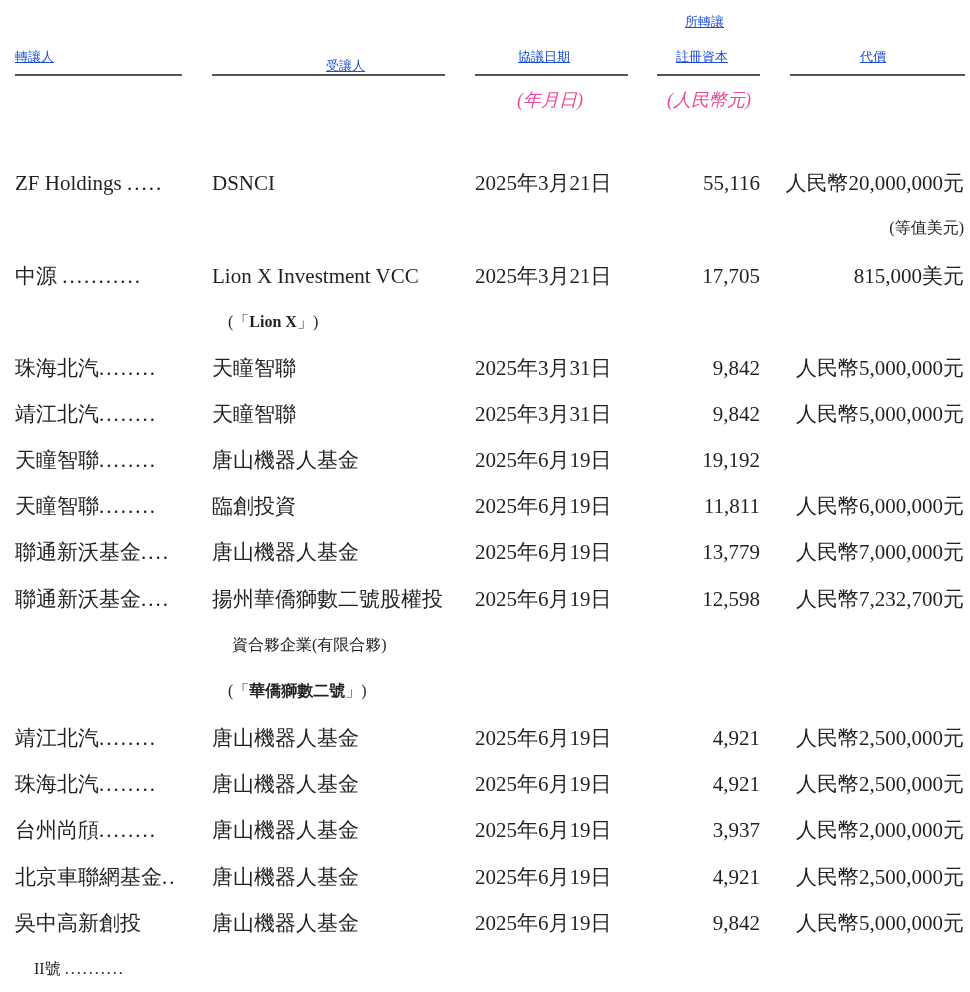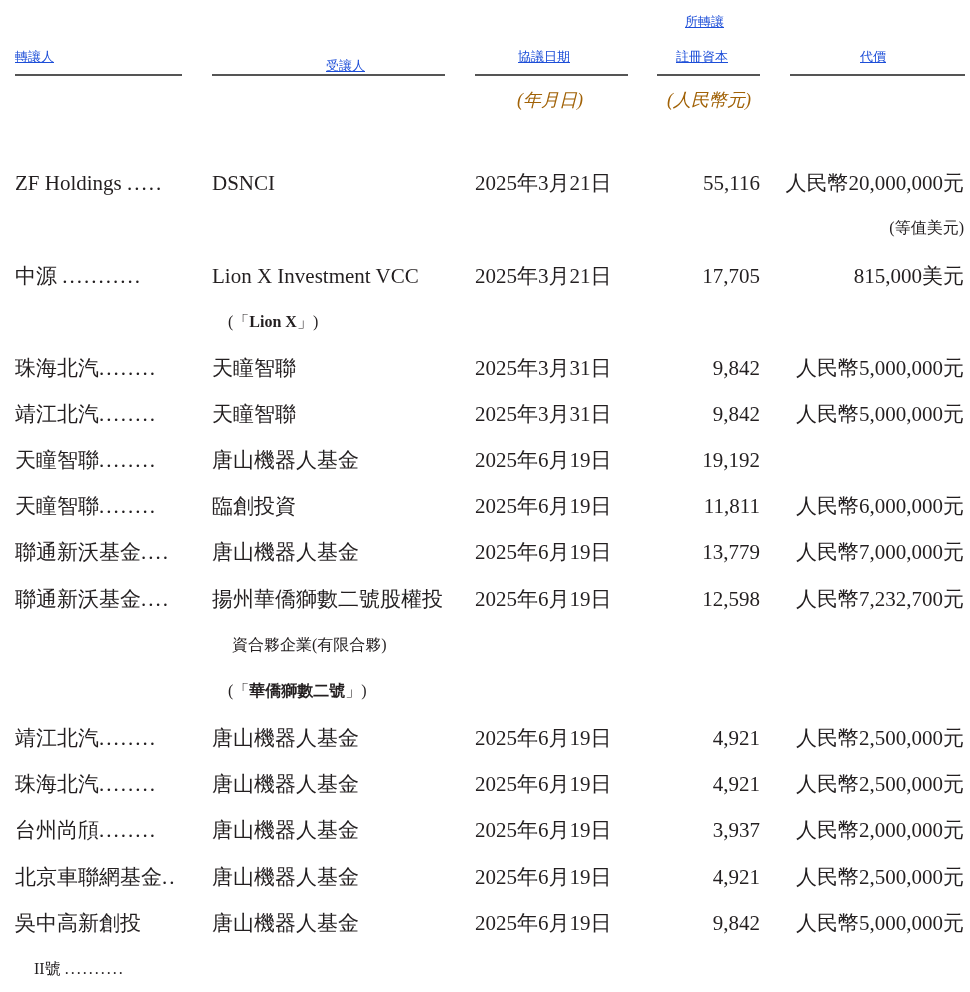--- a/index.html
+++ b/index.html
@@ -28,21 +28,21 @@
       position: absolute;
       top: 74px;
       height: 2px;
       background: #555555;
     }
     .unit {
       position: absolute;
       top: 89px;
       font-size: 18px;
       font-style: italic;
-      color: #a16207;
+      color: #ec4899;
       white-space: nowrap;
       line-height: 22px;
     }
     .row {
       position: absolute;
       left: 0;
       width: 970px;
       font-size: 21px;
       line-height: 46px;
       height: 46px;

